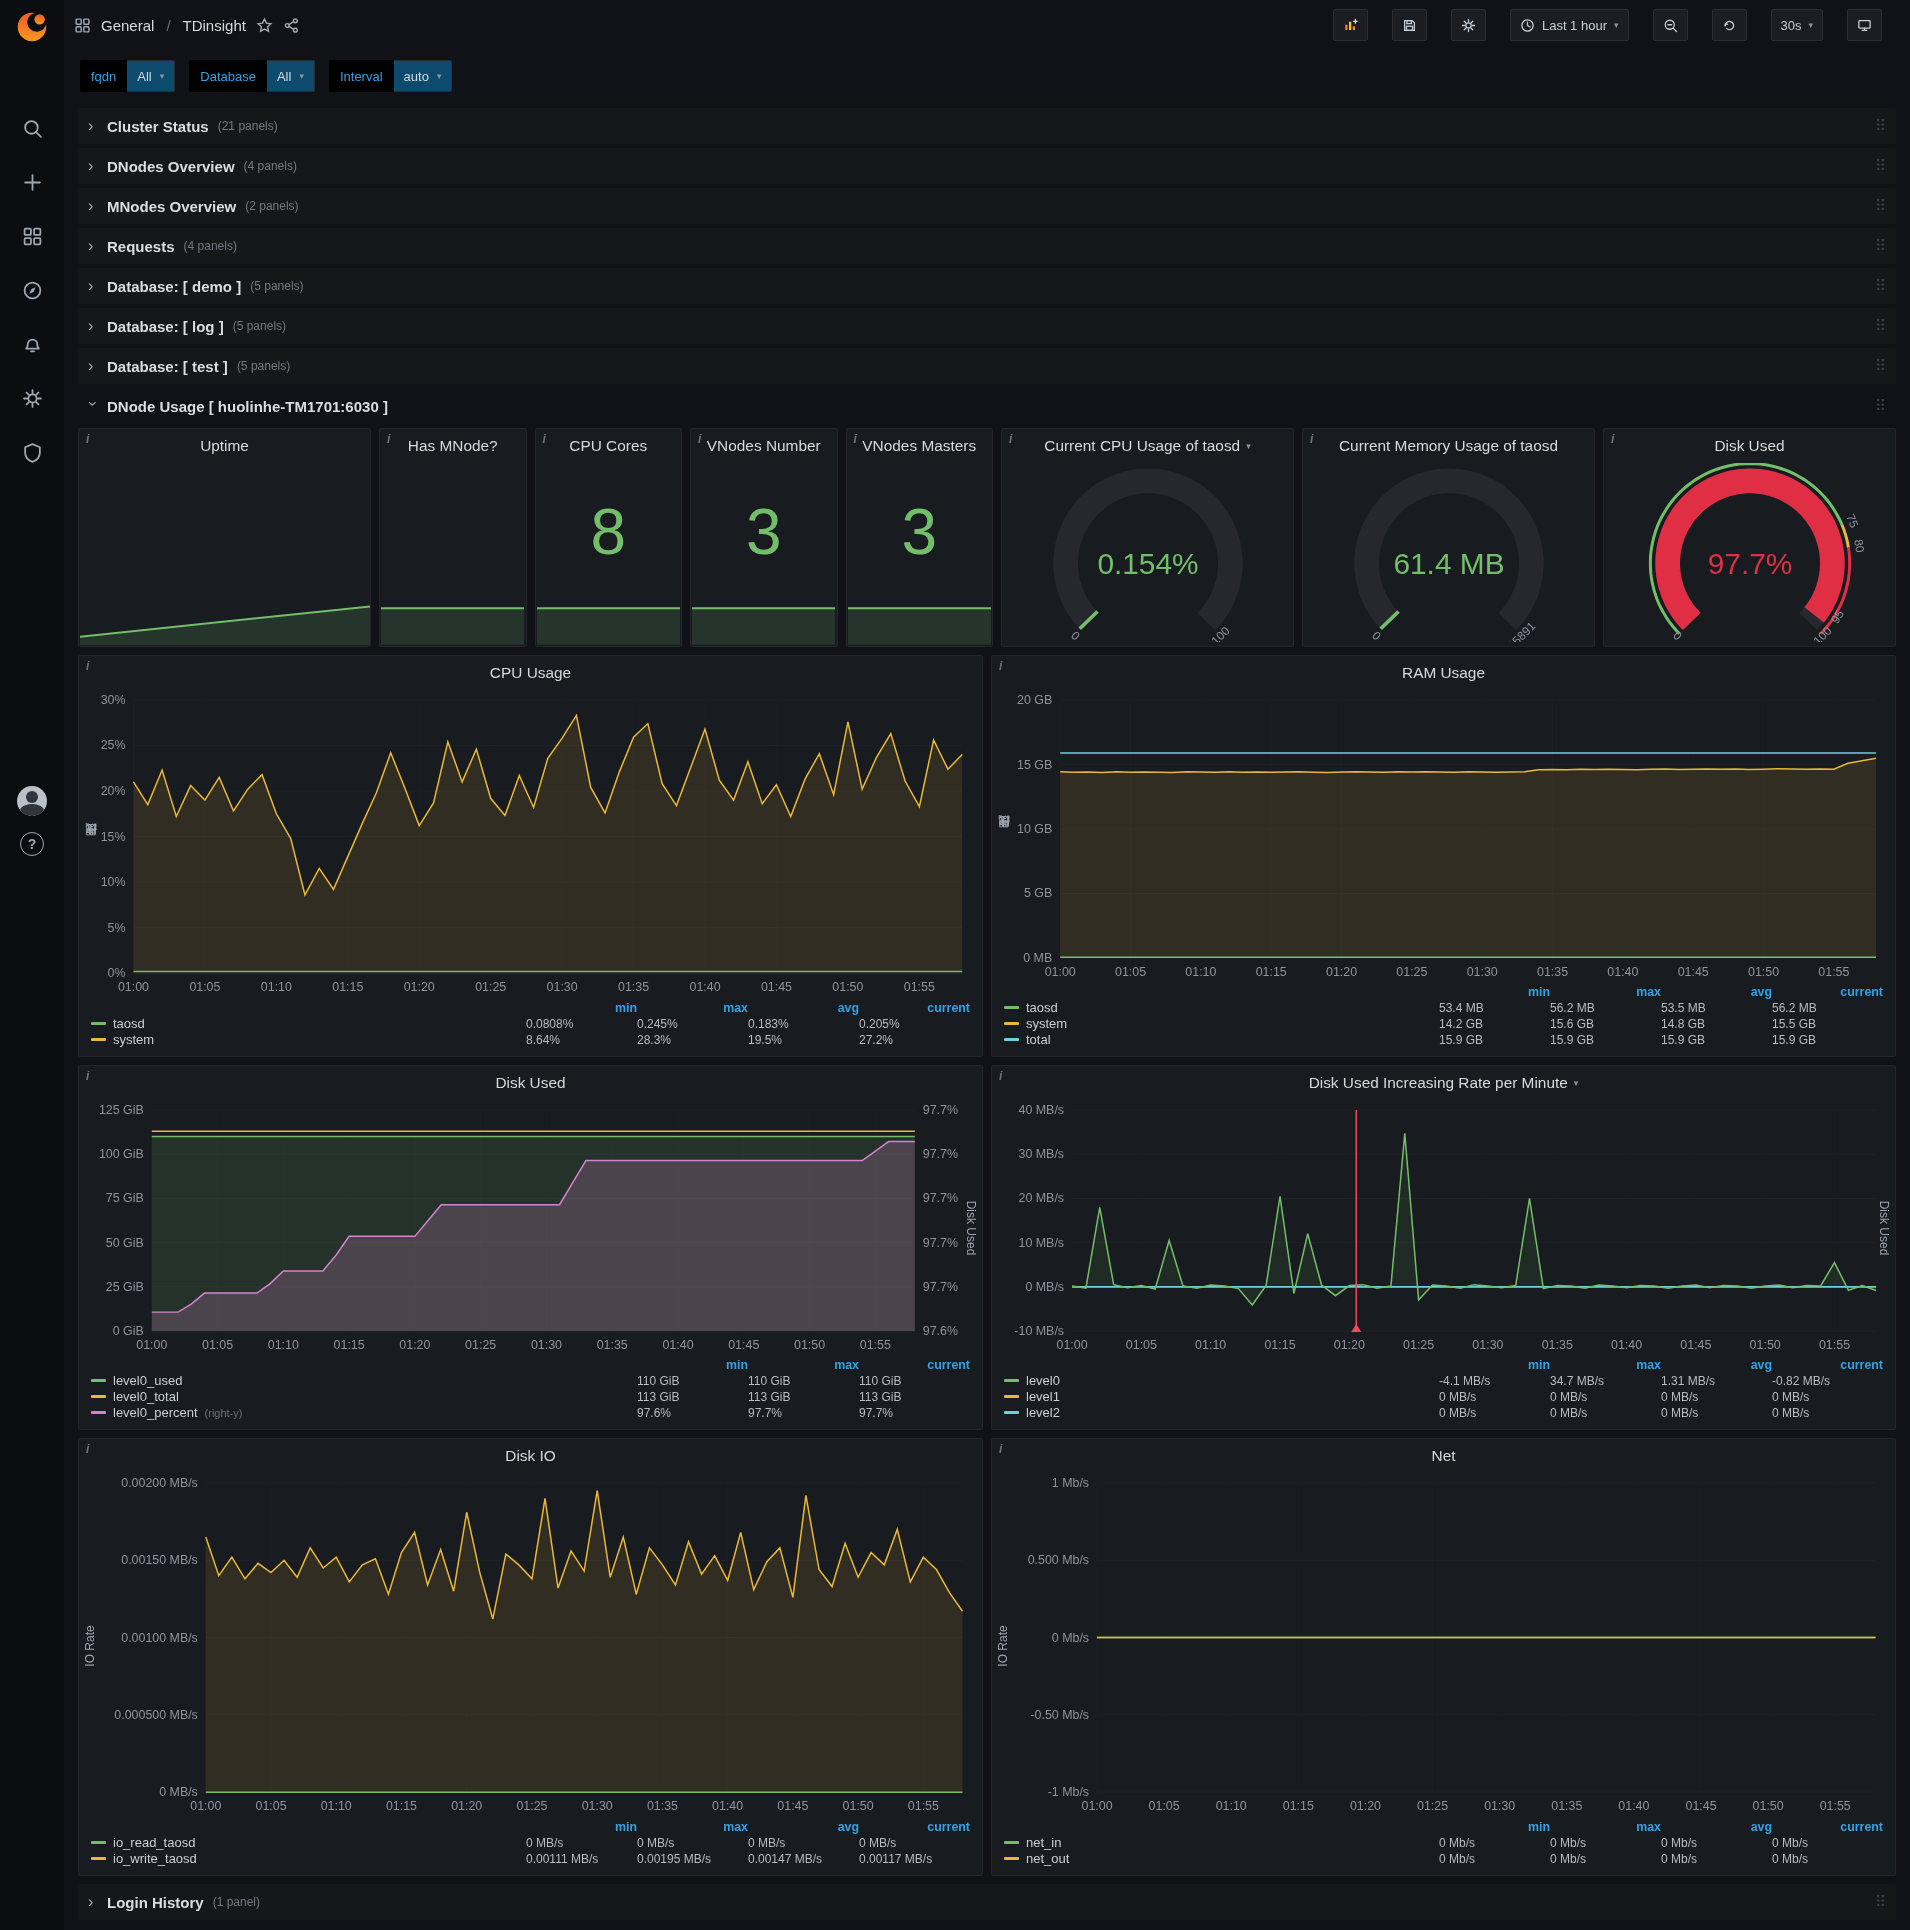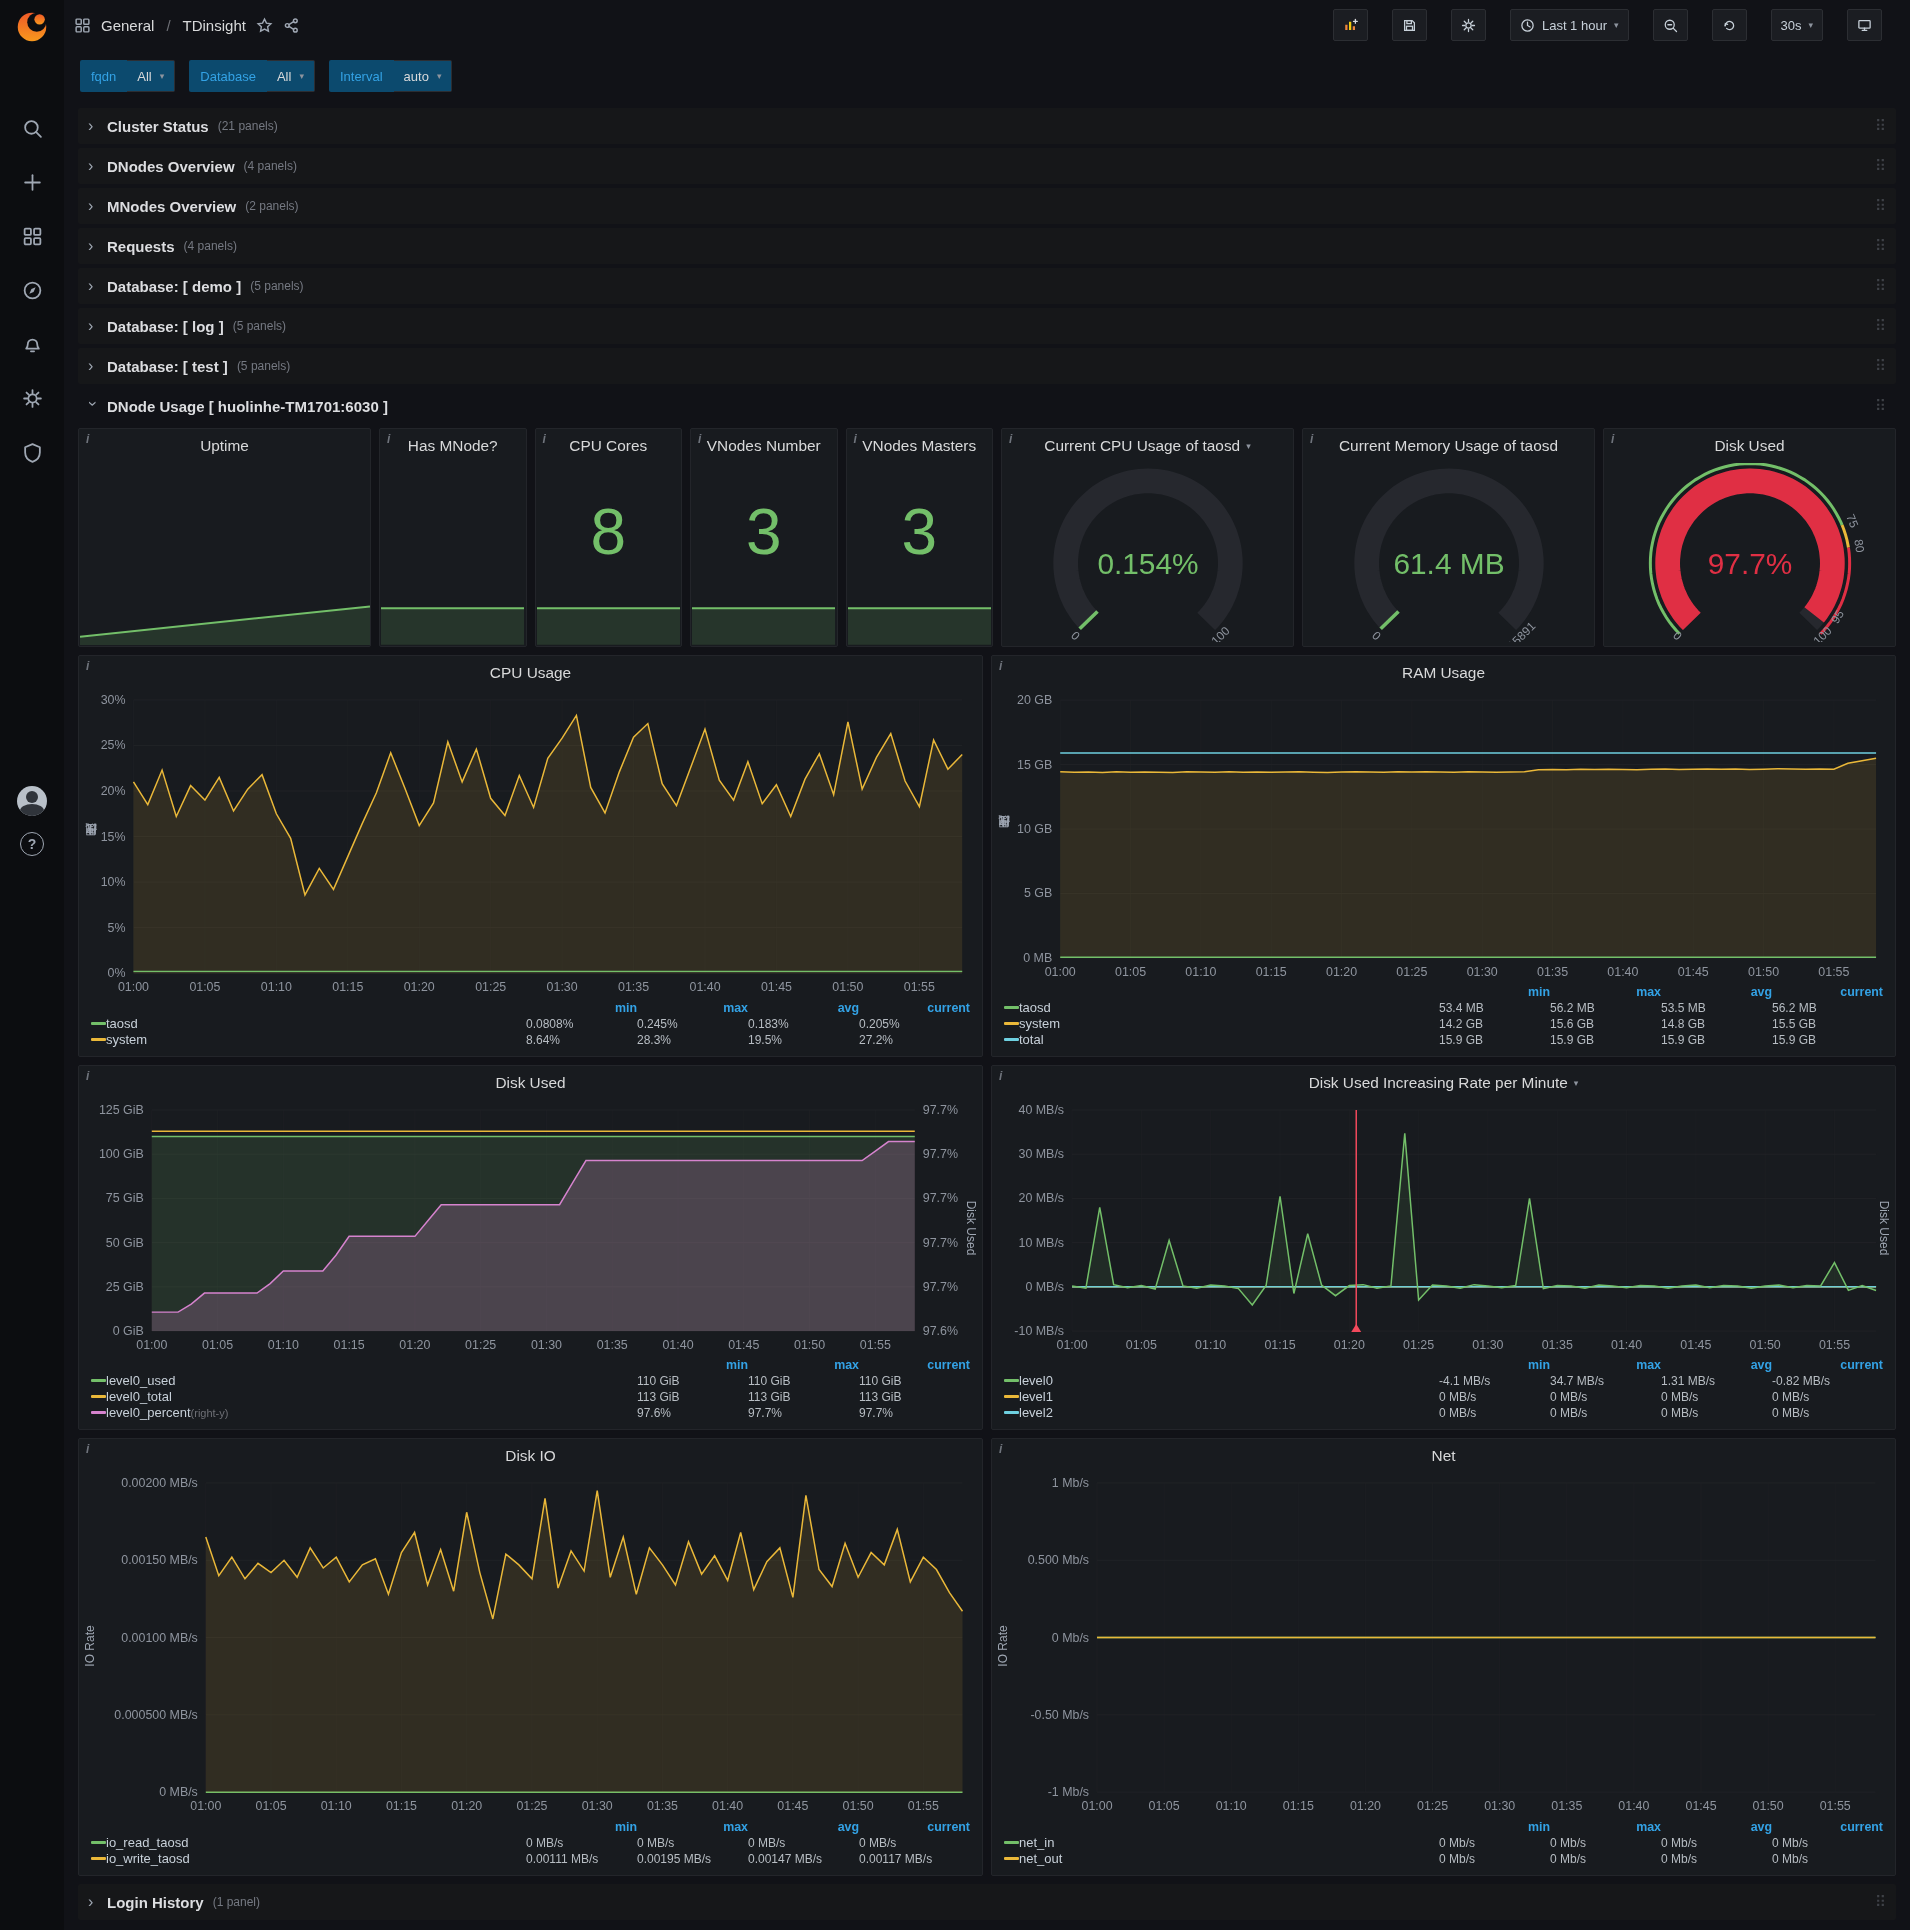--- a/index.html
+++ b/index.html
@@ -28,21 +28,21 @@
   .tn-right { margin-left:auto; display:flex; align-items:flex-start; gap:24px; }
   .nav-btn { height:32px; min-width:32px; background:#1b1d22; border:1px solid #2c2e33; border-radius:2px;
              display:flex; align-items:center; justify-content:center; gap:7px; padding:0 9px;
              color:#c7d0d9; font-size:13px; cursor:pointer; }
   .nav-btn svg { width:15px; height:15px; stroke:currentColor; fill:none; stroke-width:1.7; stroke-linecap:round; }
   .caret { font-size:9px; color:#8e949e; }
 
   
   .submenu { height:52px; display:flex; align-items:center; gap:14px; padding:0 16px; }
   .chip { display:flex; align-items:stretch; height:32px; }
-  .chip-label { background:#0c4a6e; color:#33a2e5; font-size:13px; display:flex; align-items:center; padding:0 11px; border-radius:2px 0 0 2px; }
+  .chip-label { background:#000000; color:#33a2e5; font-size:13px; display:flex; align-items:center; padding:0 11px; border-radius:2px 0 0 2px; }
   .chip-value { background:#0c4a6e; border:1px solid #2c2e33; border-left:none; color:#d8d9da; font-size:13px;
                 display:flex; align-items:center; gap:8px; padding:0 10px; border-radius:0 2px 2px 0; cursor:pointer; }
 
   
   .dash { flex:1; padding:6px 14px 0; overflow:hidden; }
   .row-header { height:36px; margin-bottom:4px; background:#161719; border-radius:2px;
                 display:flex; align-items:center; gap:9px; padding:0 10px; cursor:pointer; }
   .chev { color:#9fa7b3; font-size:16px; width:10px; display:inline-block; }
   .row-header.expanded { background:transparent; }
   .row-header.expanded .chev { transform:rotate(90deg); }
@@ -68,21 +68,21 @@
   .plot { flex:1 1 auto; position:relative; margin:0 4px; }
   .plot svg { position:absolute; left:0; top:0; }
   .ylab { position:absolute; left:0; top:50%; transform:translateY(-50%) rotate(180deg); writing-mode:vertical-rl;
           color:#9fa7b3; font-size:12px; }
   .rlab { position:absolute; right:0; top:50%; transform:translateY(-50%); writing-mode:vertical-rl;
           color:#9fa7b3; font-size:12px; }
 
   .legend { padding:2px 12px 9px; }
   .legend-grid { display:grid; row-gap:1px; align-items:center; }
   .lg-h { color:#33a2e5; font-size:12.4px; font-weight:700; text-align:right; cursor:pointer; }
-  .lg-name { display:flex; align-items:center; font-size:13px; color:#c7d0d9; cursor:pointer; min-width:0; }
+  .lg-name { display:flex; align-items:center; gap:7px; font-size:13px; color:#c7d0d9; cursor:pointer; min-width:0; }
   .swatch { width:15px; height:3px; border-radius:1px; flex:0 0 auto; }
   .lg-sfx { color:#6e7076; font-size:11px; }
   .lg-v { text-align:left; font-size:12px; color:#b7bdc3; }
 
   .avatar { width:30px; height:30px; border-radius:50%; background:#b9c0c9; position:relative; overflow:hidden; cursor:pointer; }
   .avatar::before { content:""; position:absolute; left:9px; top:5px; width:12px; height:12px; border-radius:50%; background:#30343b; }
   .avatar::after { content:""; position:absolute; left:3px; top:18px; width:24px; height:14px; border-radius:50%; background:#30343b; }
   .help { width:24px; height:24px; border-radius:50%; border:1.5px solid #9fa7b3; color:#9fa7b3;
           display:flex; align-items:center; justify-content:center; font-size:14px; font-weight:700; cursor:pointer; }
 </style>

